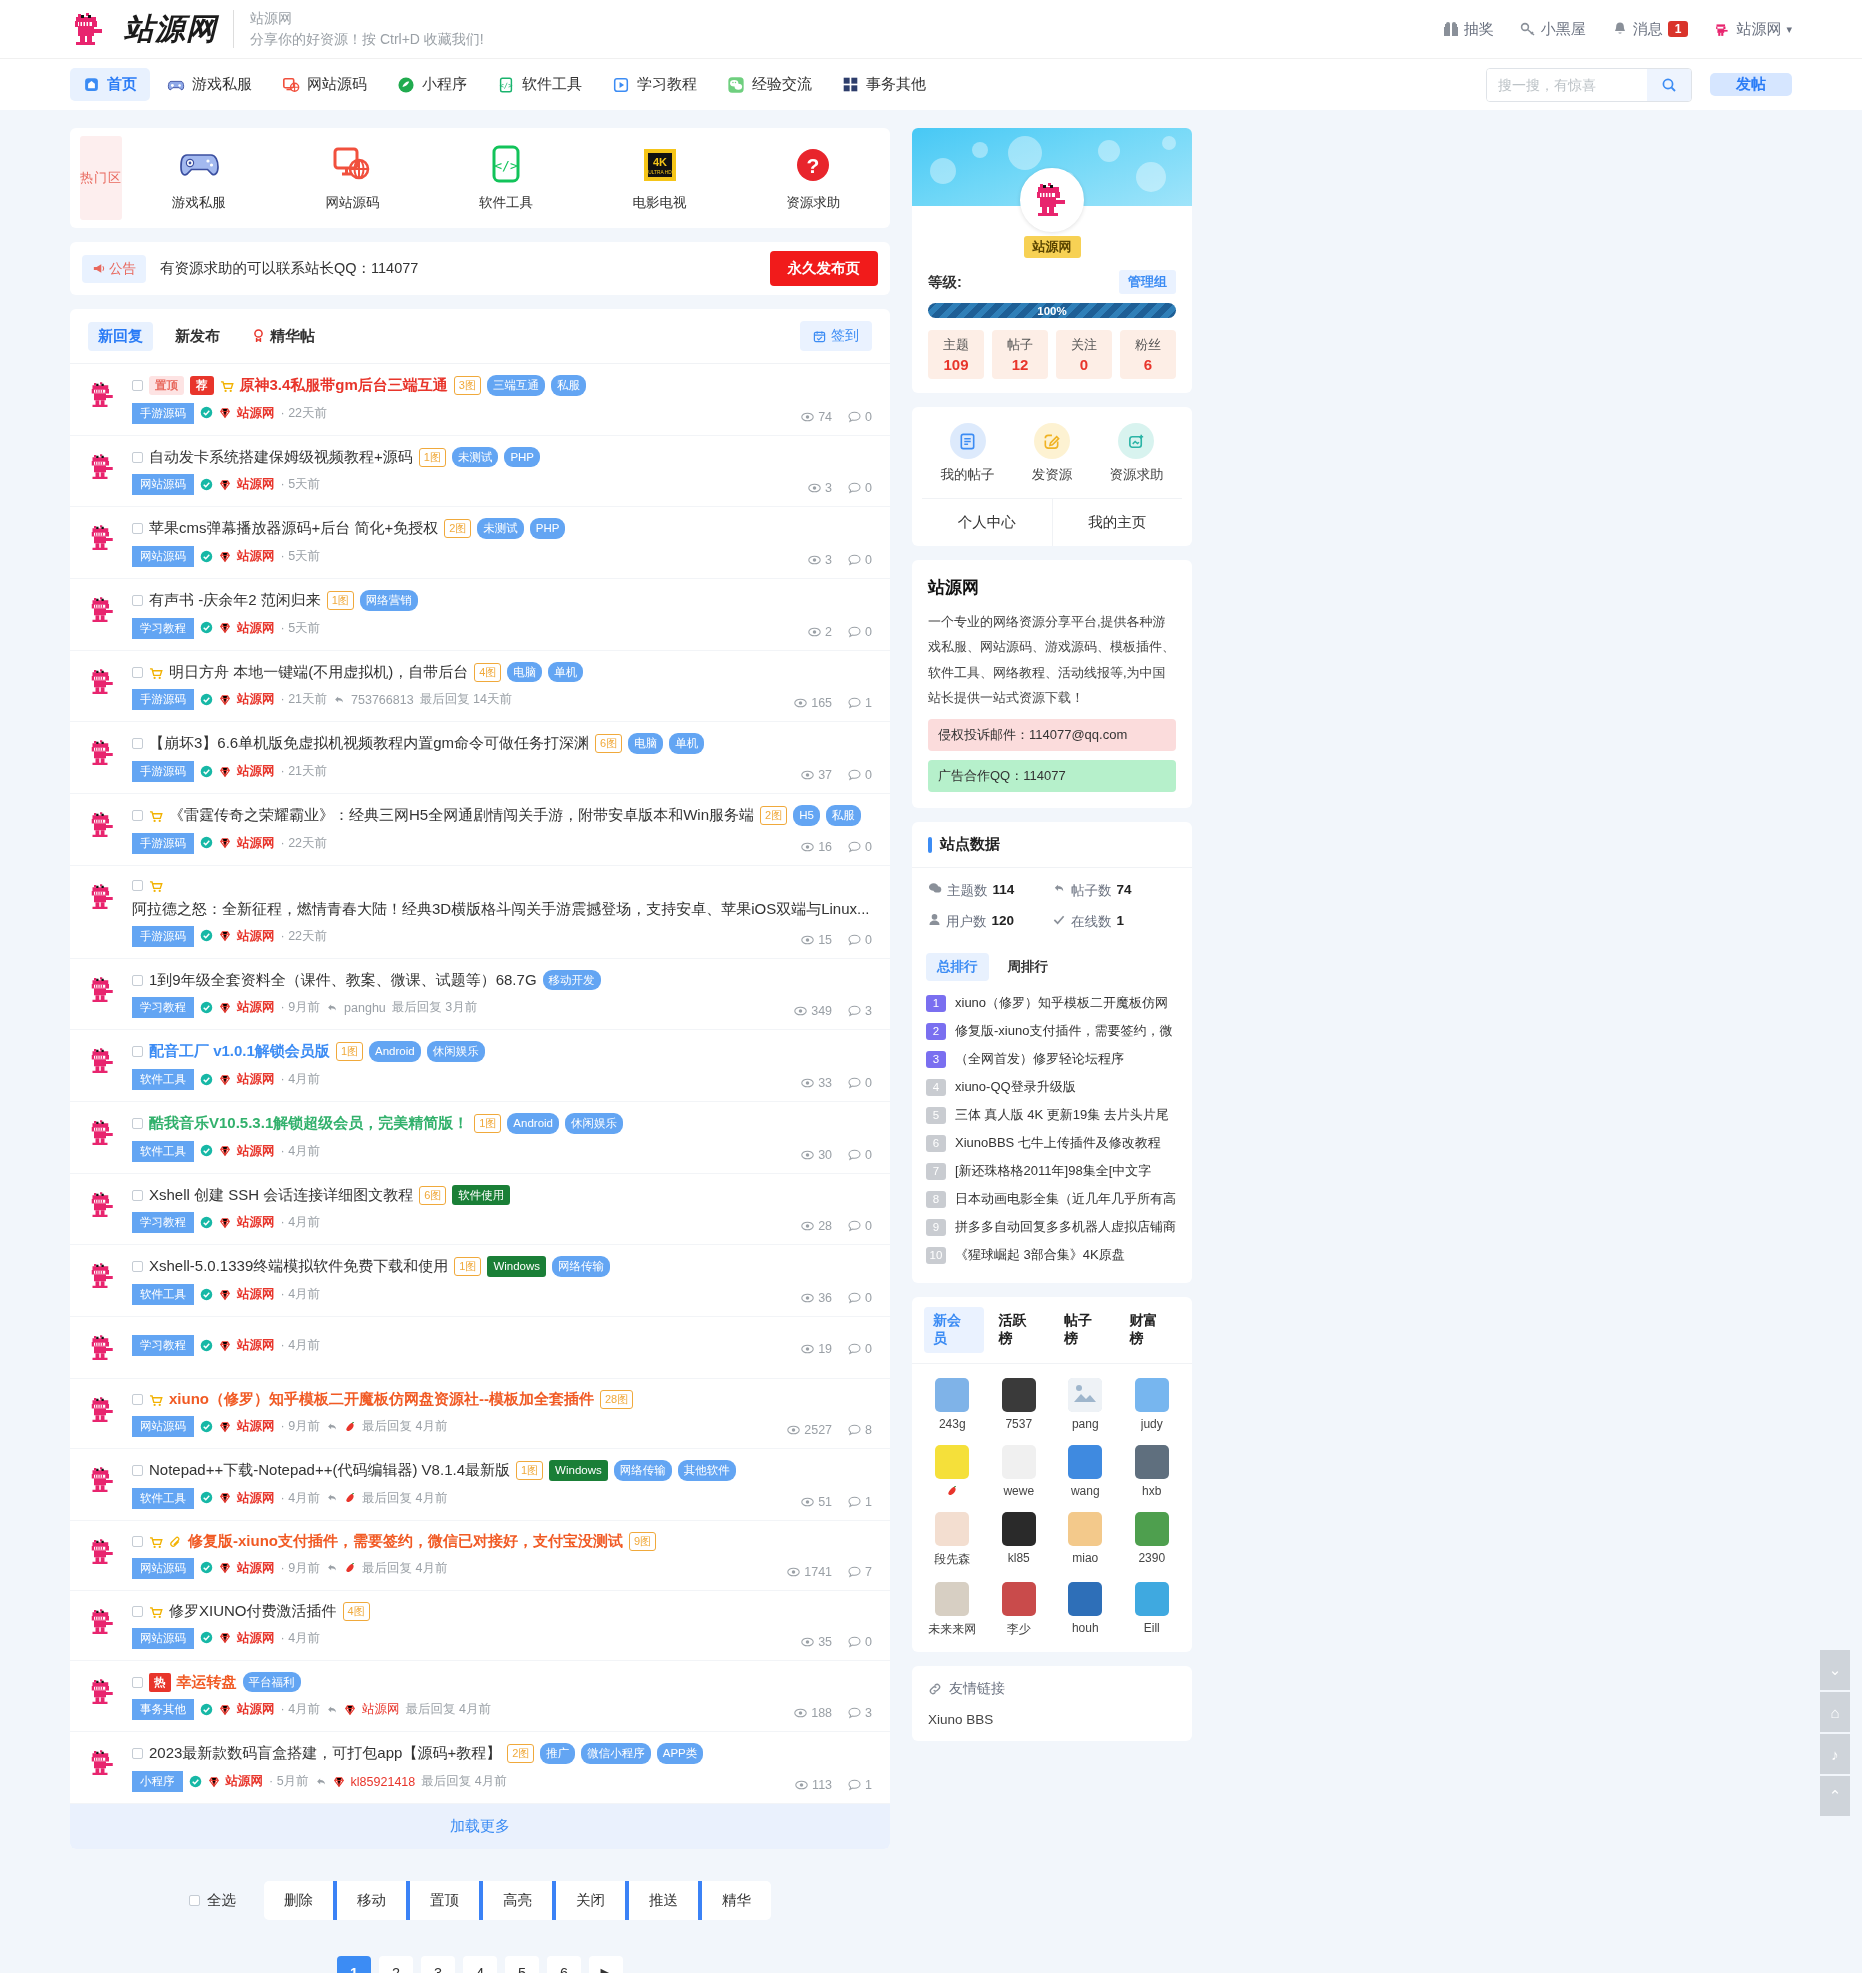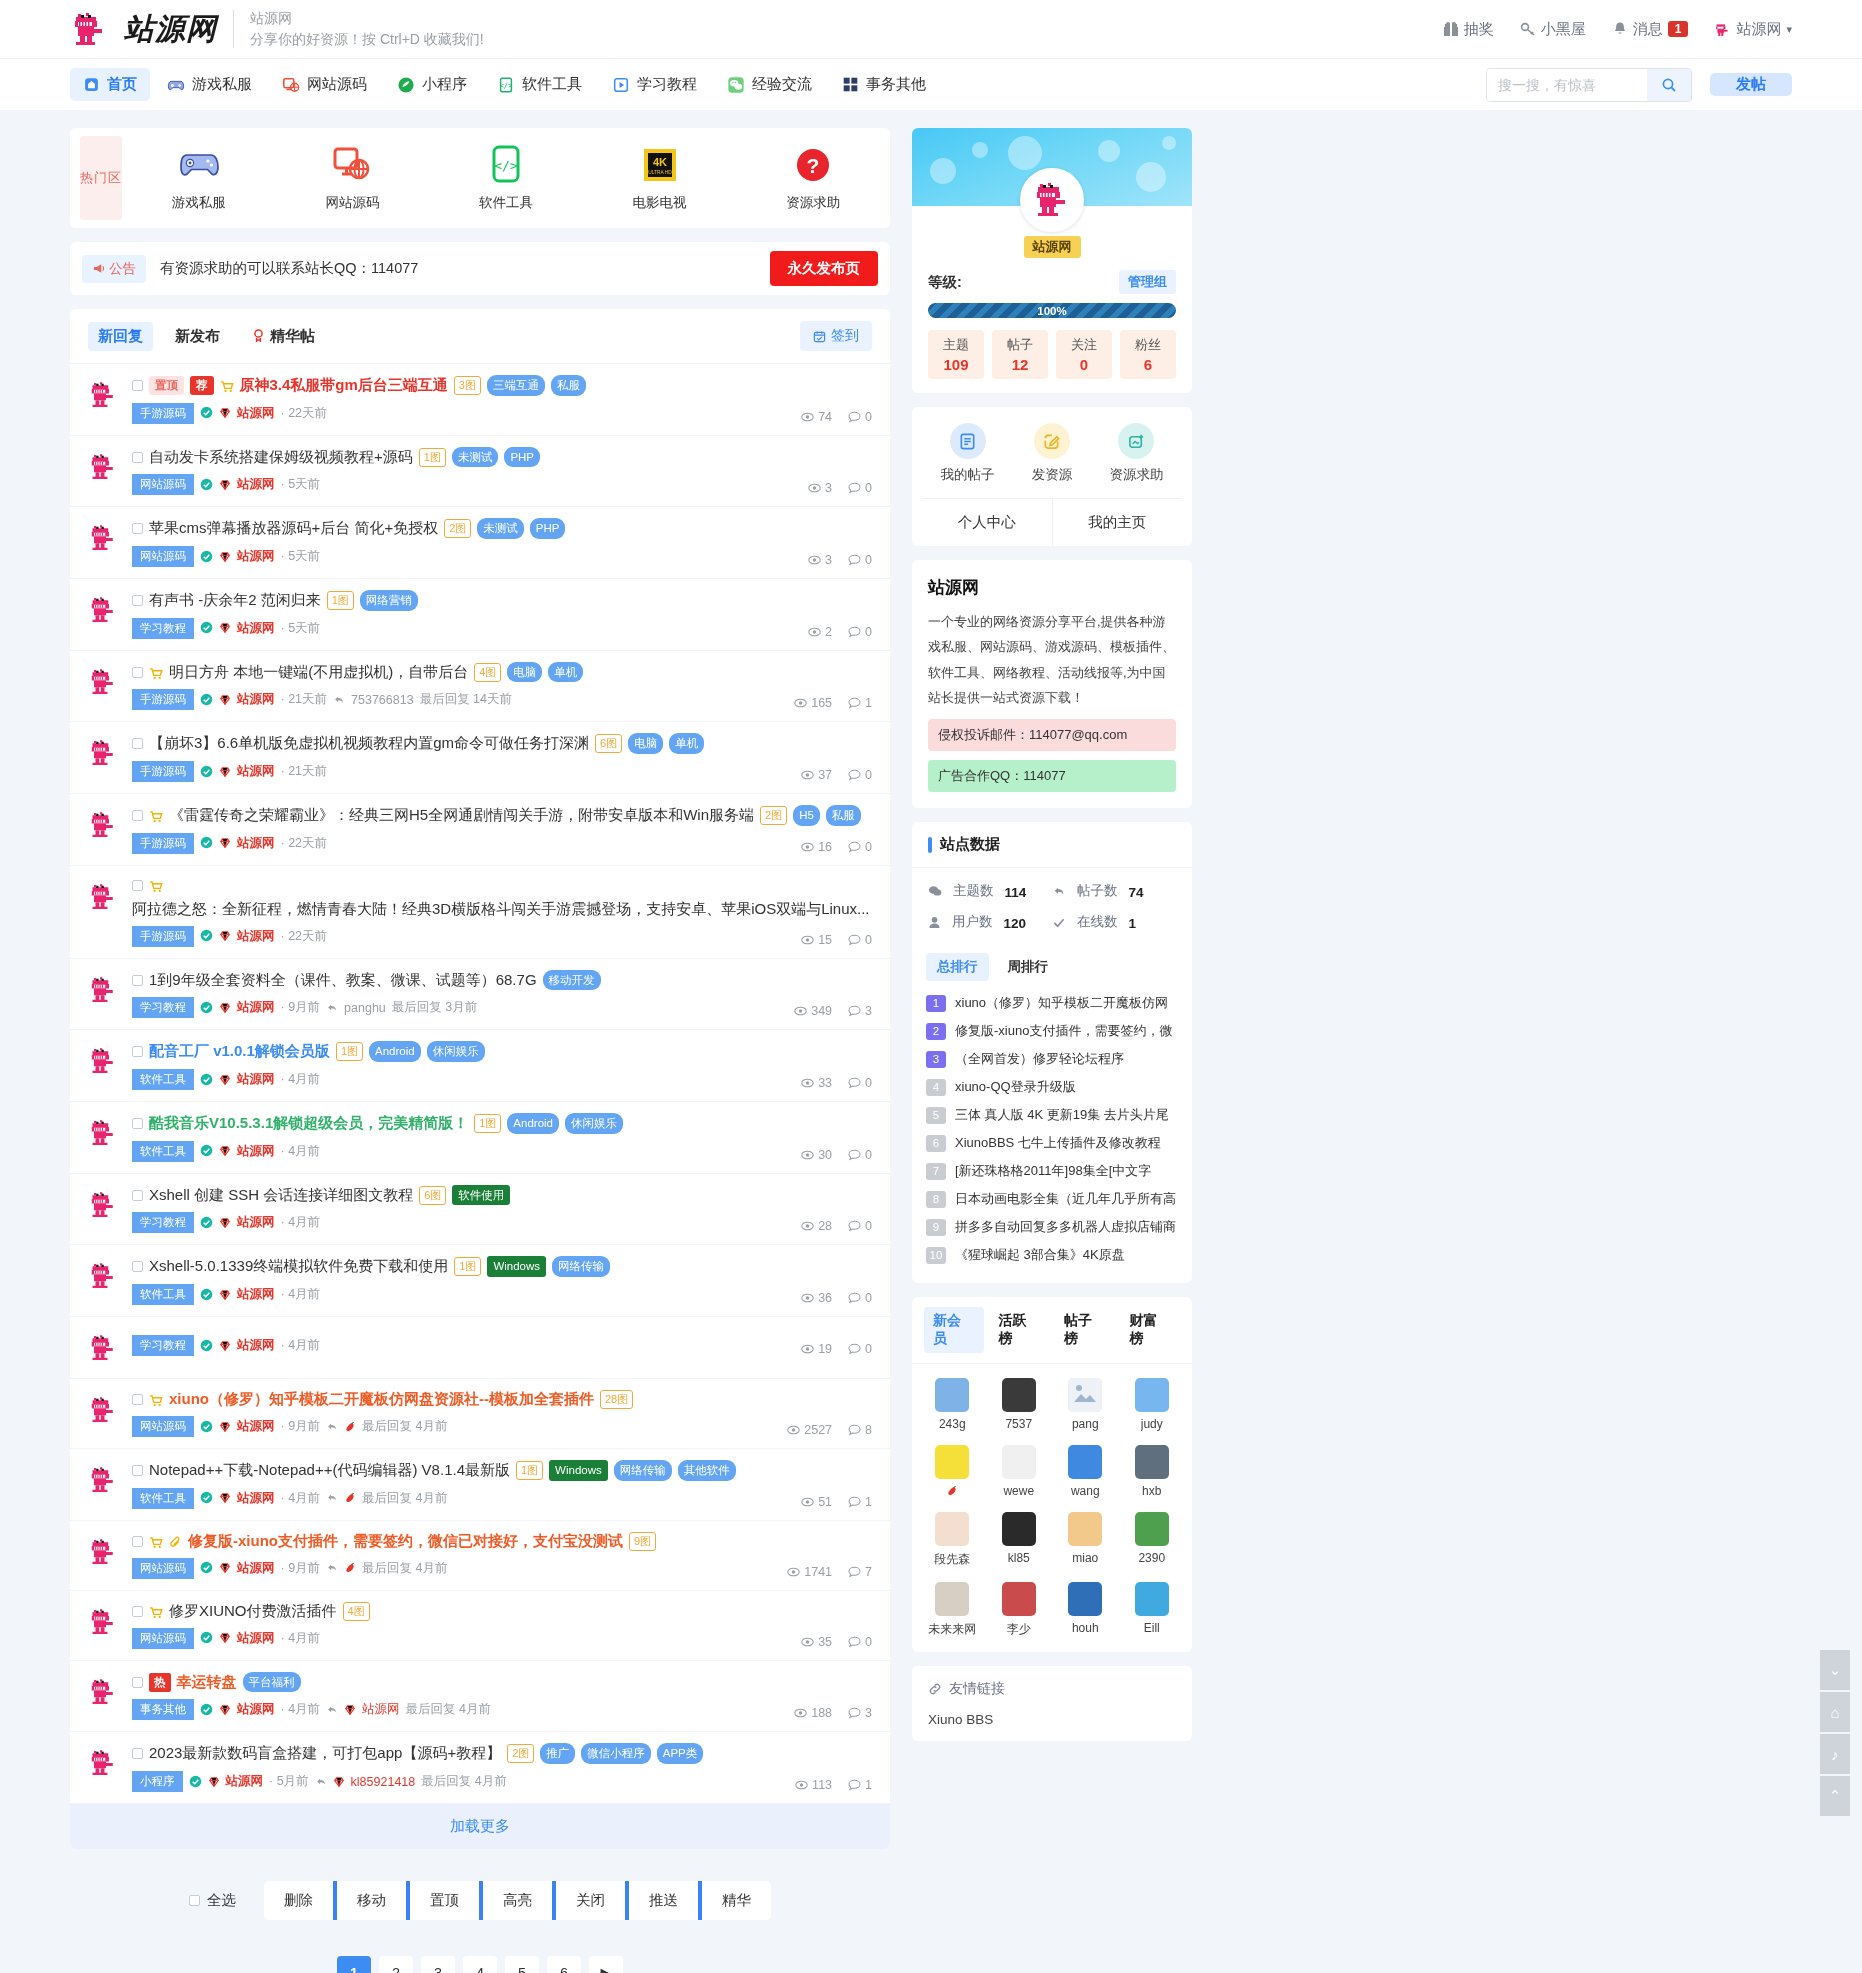--- a/index.html
+++ b/index.html
@@ -130,21 +130,21 @@
   .about h3 { margin:0 0 10px; font-size:17px; color:#111; }
   .about p { margin:0; font-size:13px; line-height:1.95; color:#444; }
   .pill { margin-top:9px; font-size:13px; padding:7px 10px; border-radius:4px; }
   .pill.pink { background:#fbdcdc; color:#333; }
   .pill.green { background:#b6f0cb; color:#333; }
 
   .sec-head { display:flex; align-items:center; gap:8px; padding:13px 16px; border-bottom:1px solid #f0f2f5; }
   .sec-bar { width:4px; height:16px; background:#3c8cf4; border-radius:2px; }
   .sec-title { font-size:15px; font-weight:bold; color:#222; }
   .site-stats { padding:14px 16px; display:flex; flex-wrap:wrap; row-gap:13px; }
-  .ss { width:50%; font-size:13.5px; color:#6b7280; display:flex; align-items:flex-end; gap:11px;}
+  .ss { width:50%; font-size:13.5px; color:#6b7280; display:flex; align-items:flex-start; gap:5px;}
   .ss b { color:#222; }
 
   .rank-tabs { display:flex; gap:8px; padding:8px 14px 4px; }
   .rk-tab { font-size:13.5px; font-weight:bold; padding:5px 11px; border-radius:4px; cursor:pointer; color:#333;}
   .rk-tab.active { background:#e8f1fe; color:#3c8cf4; }
   .rank-list { padding:4px 14px 14px; }
   .rank-item { display:flex; align-items:center; gap:9px; padding:5px 0; font-size:13px; color:#333; white-space:nowrap; overflow:hidden; cursor:pointer;}
   .rk-no { width:20px; height:17px; border-radius:3px; display:flex; align-items:center; justify-content:center; font-size:11.5px; color:#fff; background:#c9ccd1; flex:none;}
   .rk-no.top { background:#7a6ff0; }
   .rank-item .txt { overflow:hidden; text-overflow:ellipsis; }

